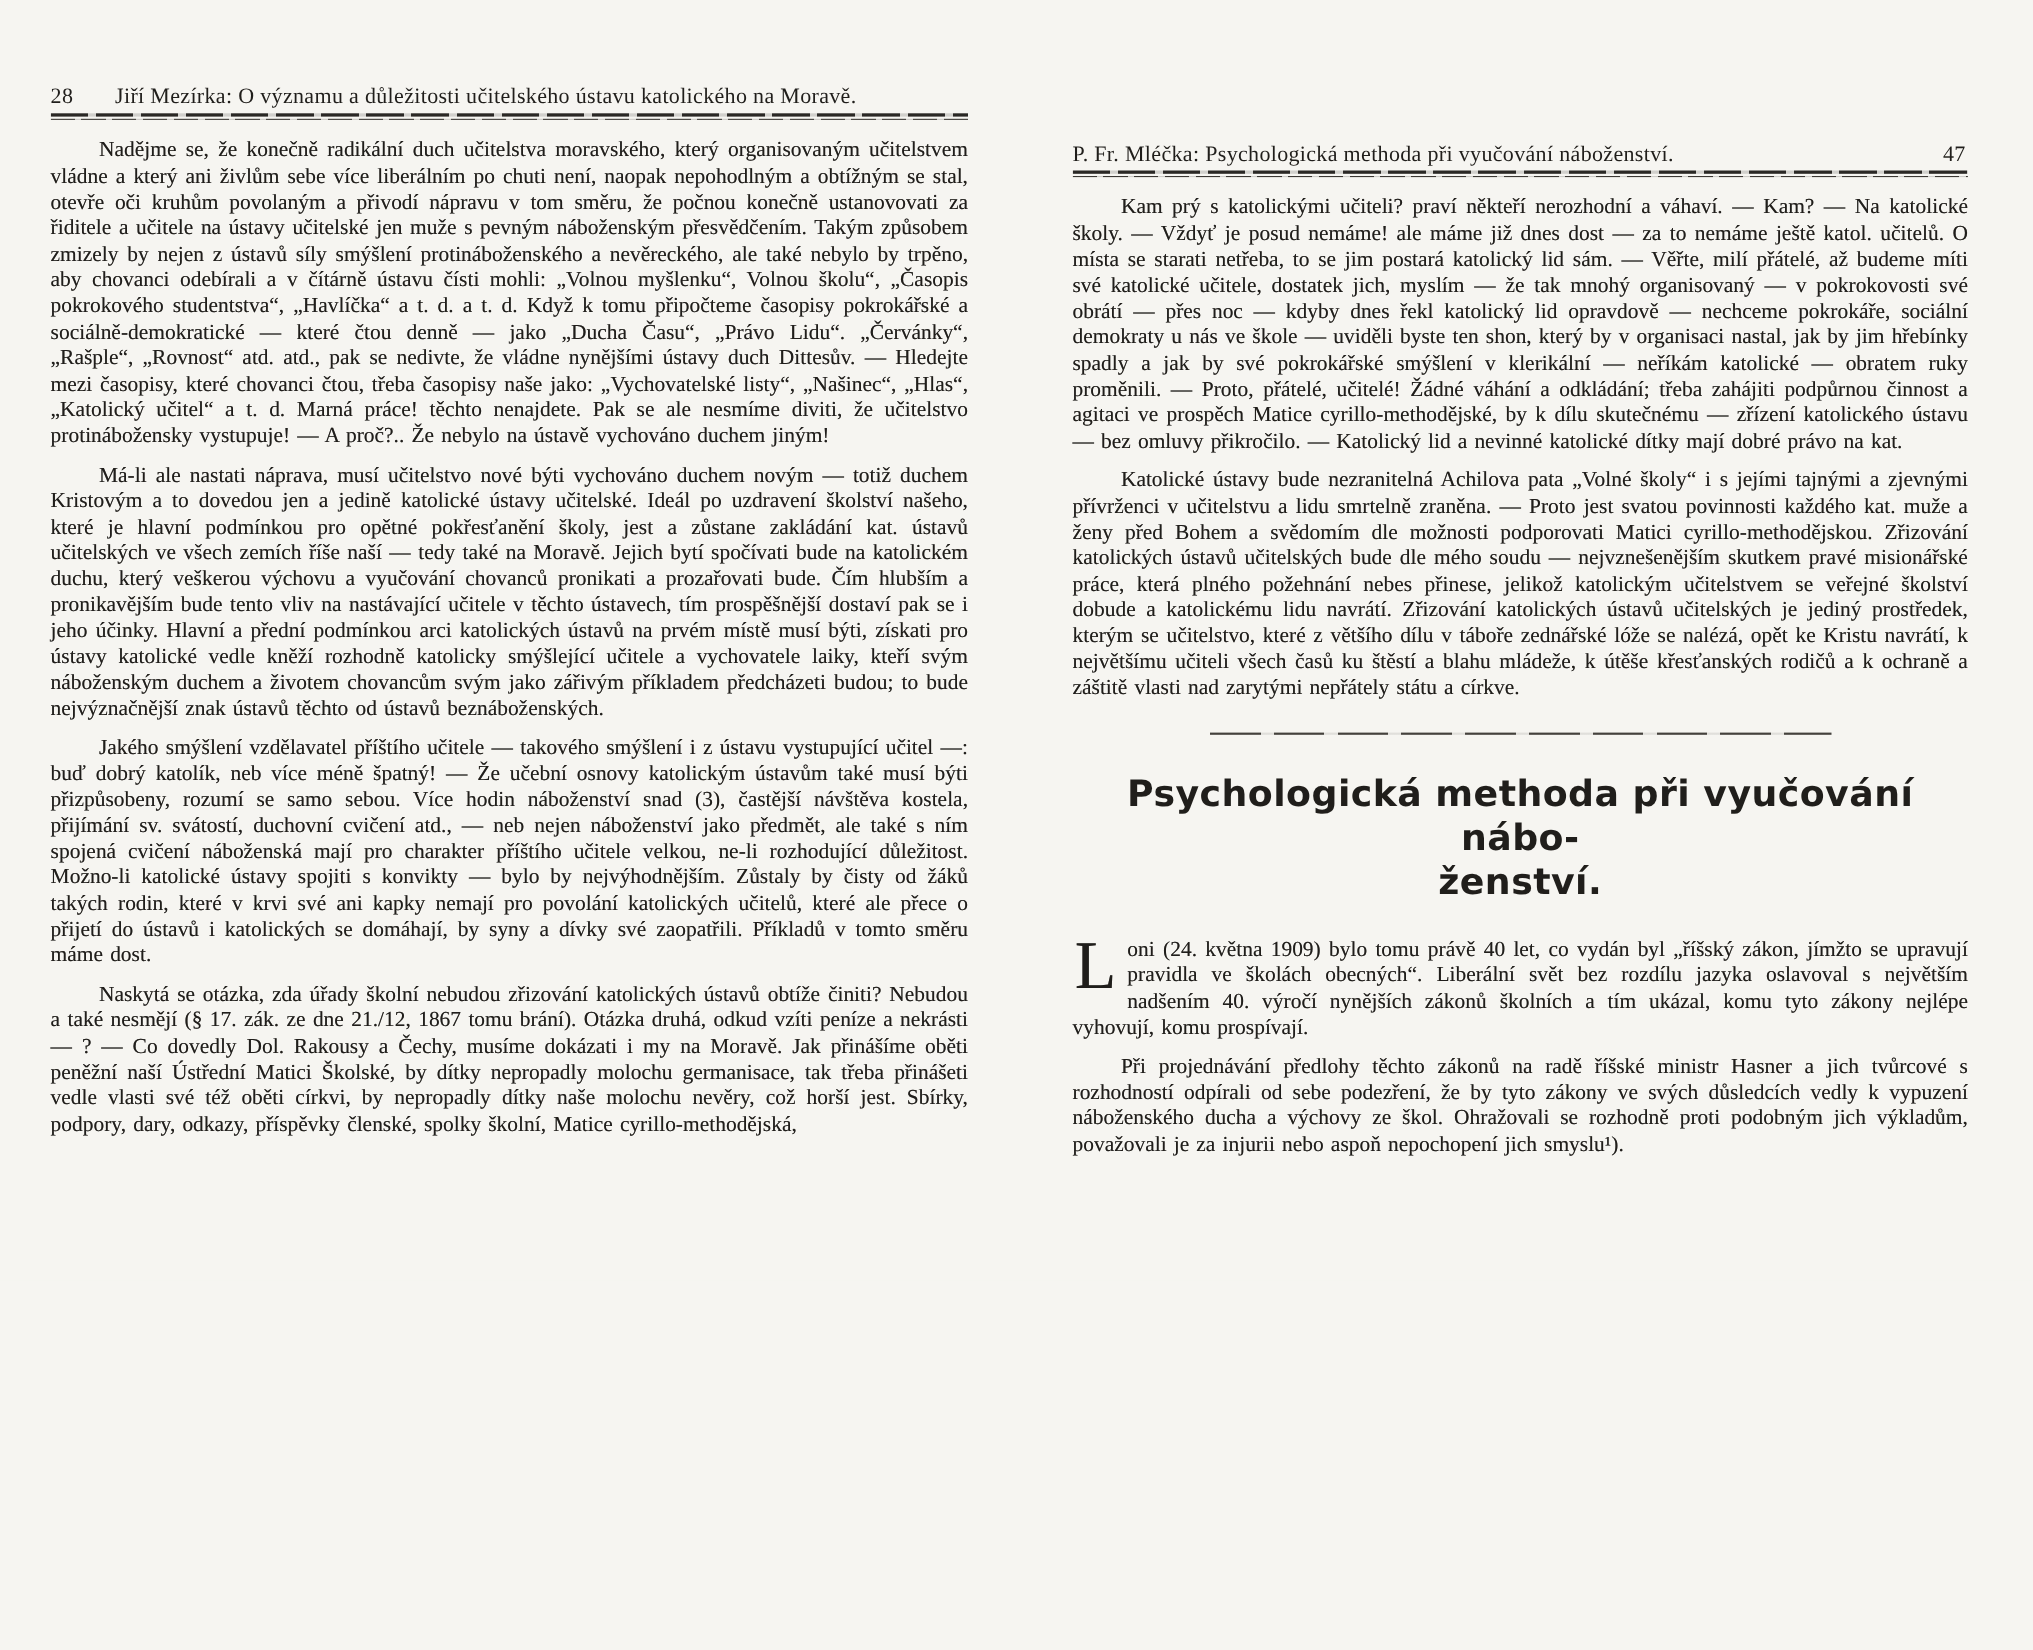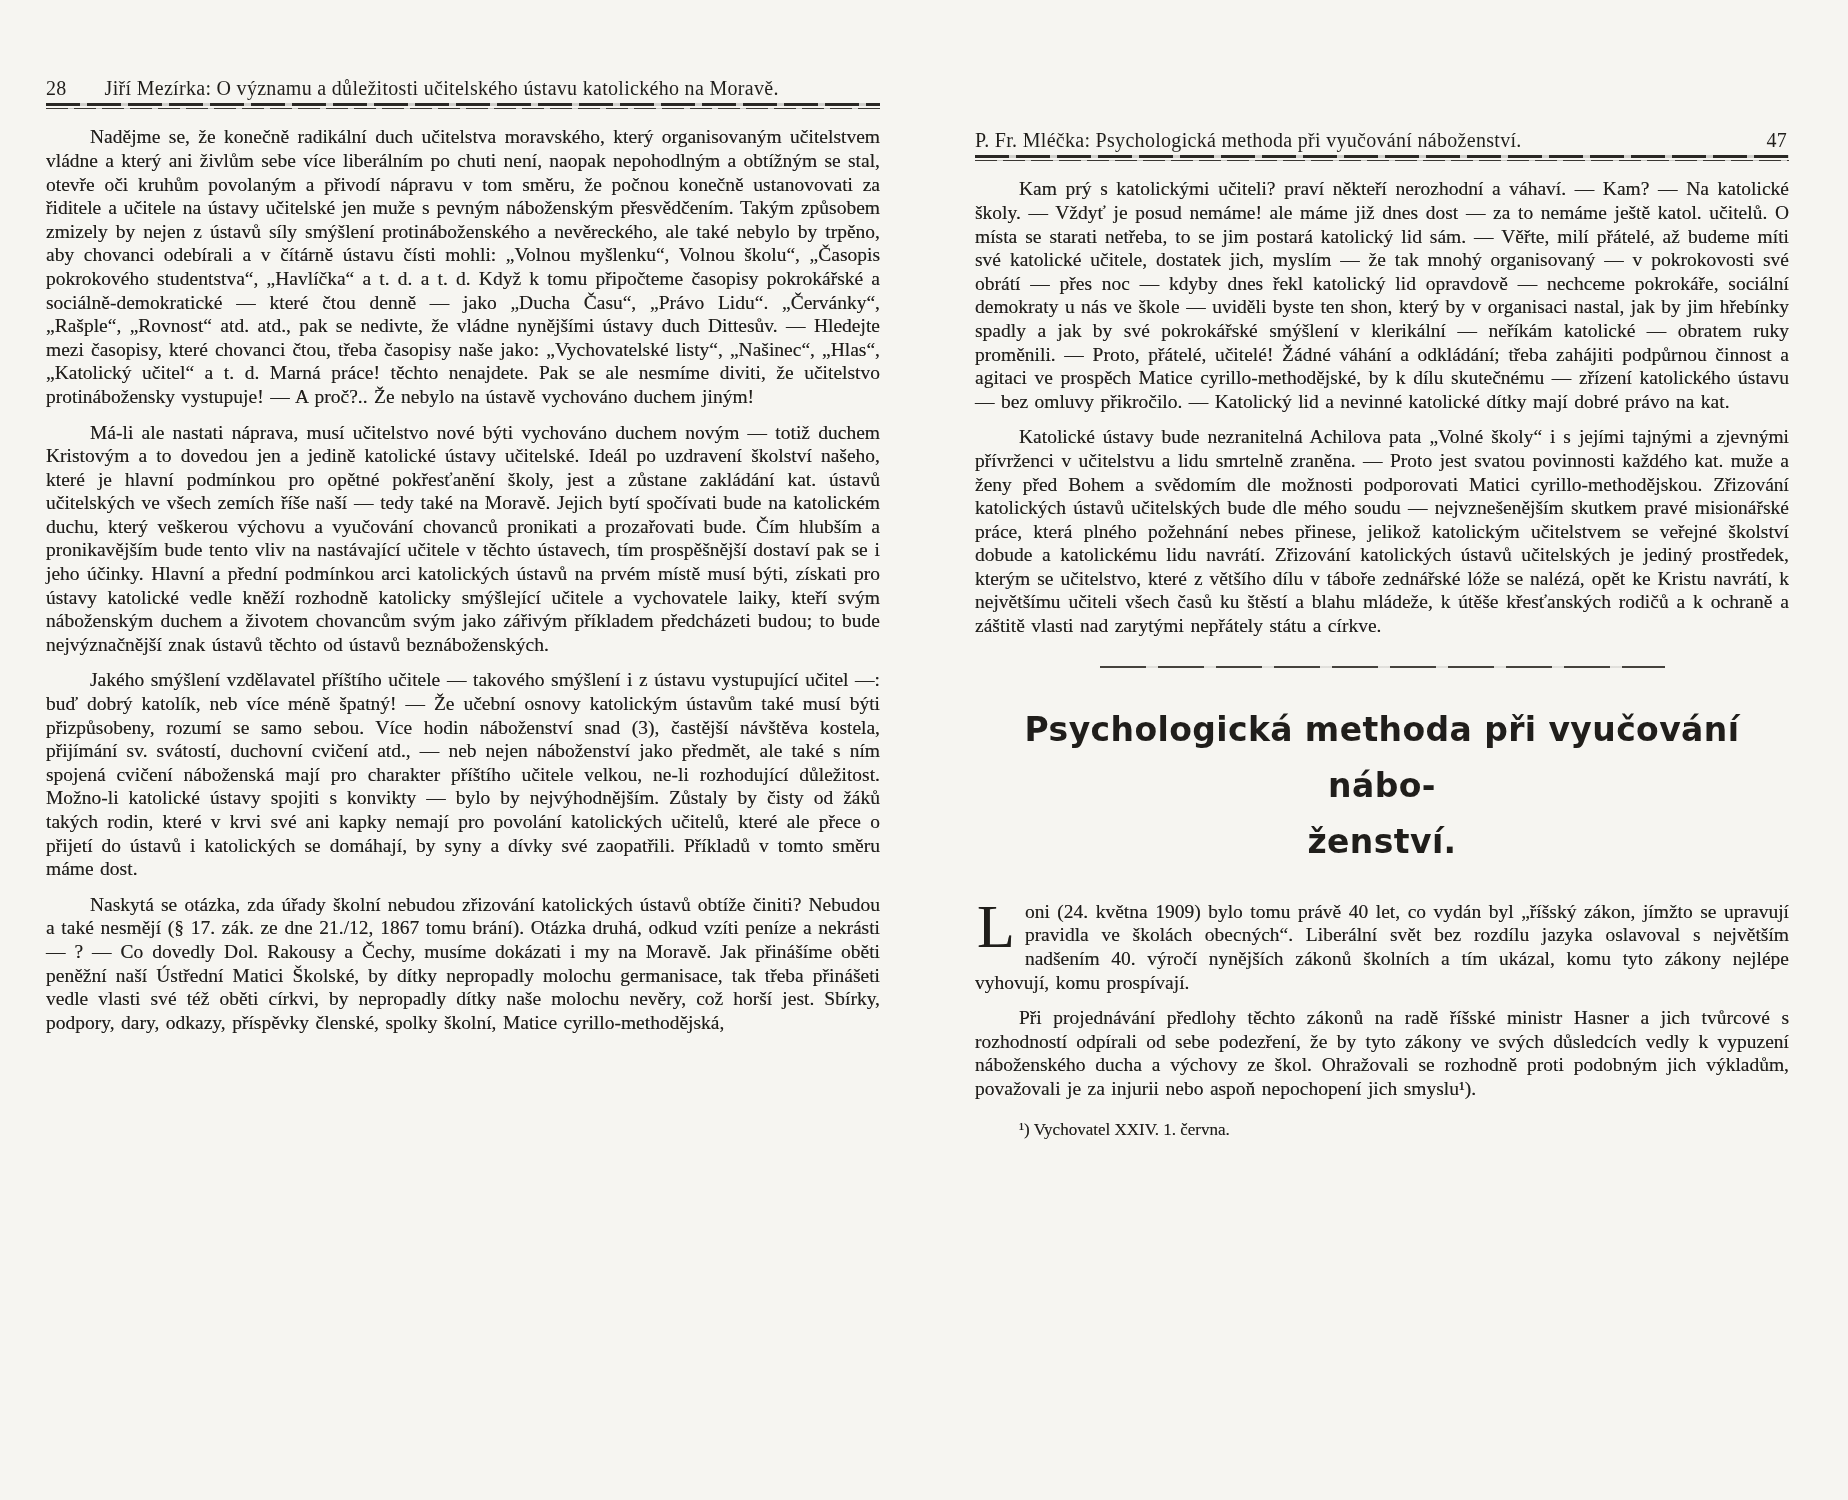--- a/index.html
+++ b/index.html
@@ -74,21 +74,21 @@
   .author-line {
     font-size: 21px;
     letter-spacing: 0.4px;
     margin-bottom: 30px;
     text-shadow: 0 0 0.35px rgba(32,30,27,0.55);
   }
   .article-title {
     font-family: "DejaVu Sans", "Liberation Sans", sans-serif;
     font-weight: bold;
     font-size: 33px;
-    line-height: 56px;
+    line-height: 40px;
     text-align: center;
     letter-spacing: 0.4px;
     margin-bottom: 30px;
   }
   .article-title .title-line { display: block; }
 
   
   .dropcap {
     float: left;
     font-size: 62px;
@@ -150,17 +150,16 @@
         <span class="title-line">Psychologická methoda při vyučování nábo-</span>
         <span class="title-line">ženství.</span>
       </h1>
 
       <p class="body-par">
         <span class="dropcap">L</span><span>oni (24. května 1909) bylo tomu právě 40 let, co vydán byl „říšský zákon, jímžto se upravují pravidla ve školách obecných“. Liberální svět bez rozdílu jazyka oslavoval s největším nadšením 40. výročí nynějších zákonů školních a tím ukázal, komu tyto zákony nejlépe vyhovují, komu prospívají.</span>
       </p>
 
       <p class="body-par indent">Při projednávání předlohy těchto zákonů na radě říšské ministr Hasner a jich tvůrcové s rozhodností odpírali od sebe podezření, že by tyto zákony ve svých důsledcích vedly k vypuzení náboženského ducha a výchovy ze škol. Ohražovali se rozhodně proti podobným jich výkladům, považovali je za injurii nebo aspoň nepochopení jich smyslu¹).</p>
 
-      <p class="footnote">¹) Vychovatel XXIV. 1. června.</p>
     </div>
   </div>
 
 </div>
 
 </body></html>

